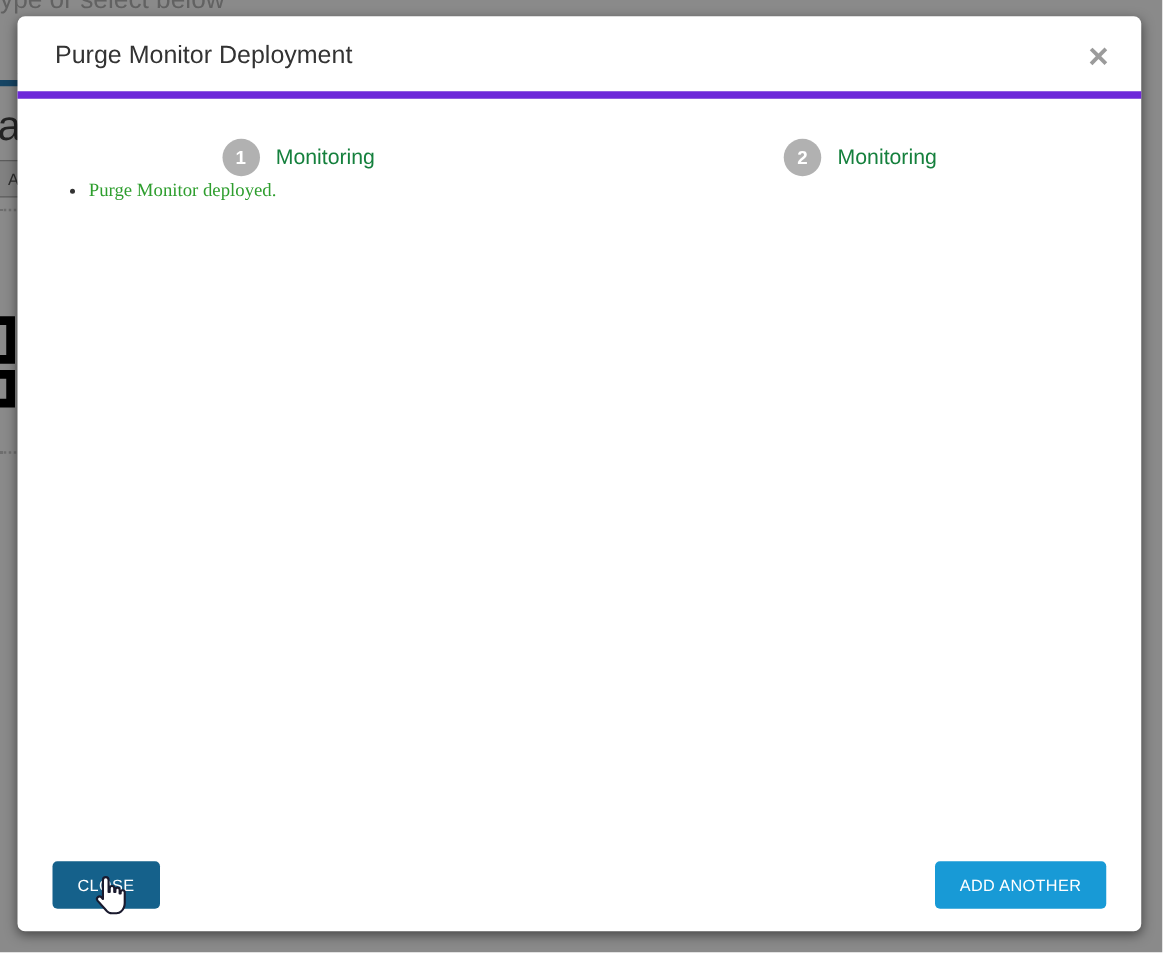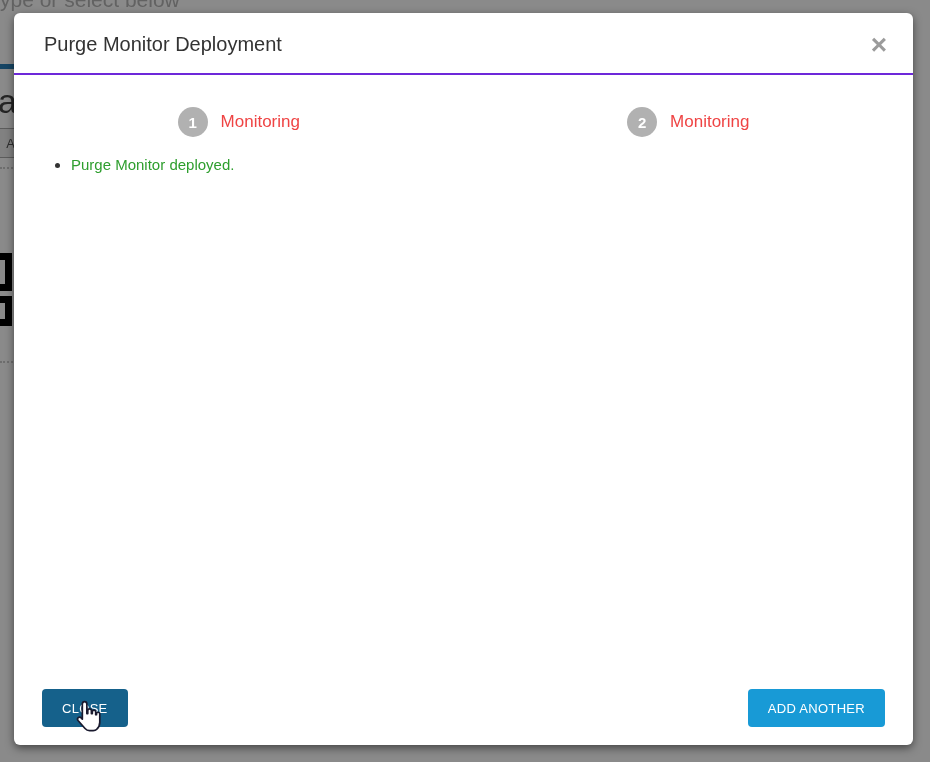--- a/index.html
+++ b/index.html
@@ -67,21 +67,21 @@
     width: 899px; height: 732px;
     background: #fff;
     border-radius: 6px;
     box-shadow: 0 3px 9px rgba(0,0,0,0.5);
     z-index: 3;
     display: flex; flex-direction: column;
   }
   .modal-header {
     position: relative;
     padding: 20px 30px 17px;
-    border-bottom: 2px solid #6d28d9;
+    border-bottom: 6px solid #6d28d9;
   }
   .modal-title {
     font-size: 20px; color: #333; font-weight: 500;
   }
   .modal-close-x {
     position: absolute; right: 26px; top: 18px;
     font-size: 28px; line-height: 28px;
     color: #9b9b9b; font-weight: 700;
     cursor: pointer; user-select: none;
   }
@@ -94,30 +94,31 @@
     gap: 13px;
   }
   .step-circle {
     width: 30px; height: 30px; border-radius: 50%;
     background: #b1b1b1; color: #fff;
     font-size: 15px; font-weight: 700;
     display: flex; align-items: center; justify-content: center;
     flex: none;
   }
   .step-label {
-    font-size: 17px; color: #ef4444; font-weight: 400;
+    font-size: 17px; color: #15803d; font-weight: 400;
   }
   .modal-body {
     flex: 1 1 auto;
     padding: 0 30px;
   }
   .status-list {
     list-style: disc;
-    margin-top: 18px;
+    margin-top: 2px;
     padding-left: 27px;
+    font-family: Liberation Serif, serif;
   }
   .status-list li {
     font-size: 15px;
     color: #333;          
     line-height: 1.35;
   }
   .status-list li span { color: #2e9e2e; }
   .modal-footer {
     display: flex; justify-content: space-between; align-items: flex-end;
     padding: 0 28px 18px;

